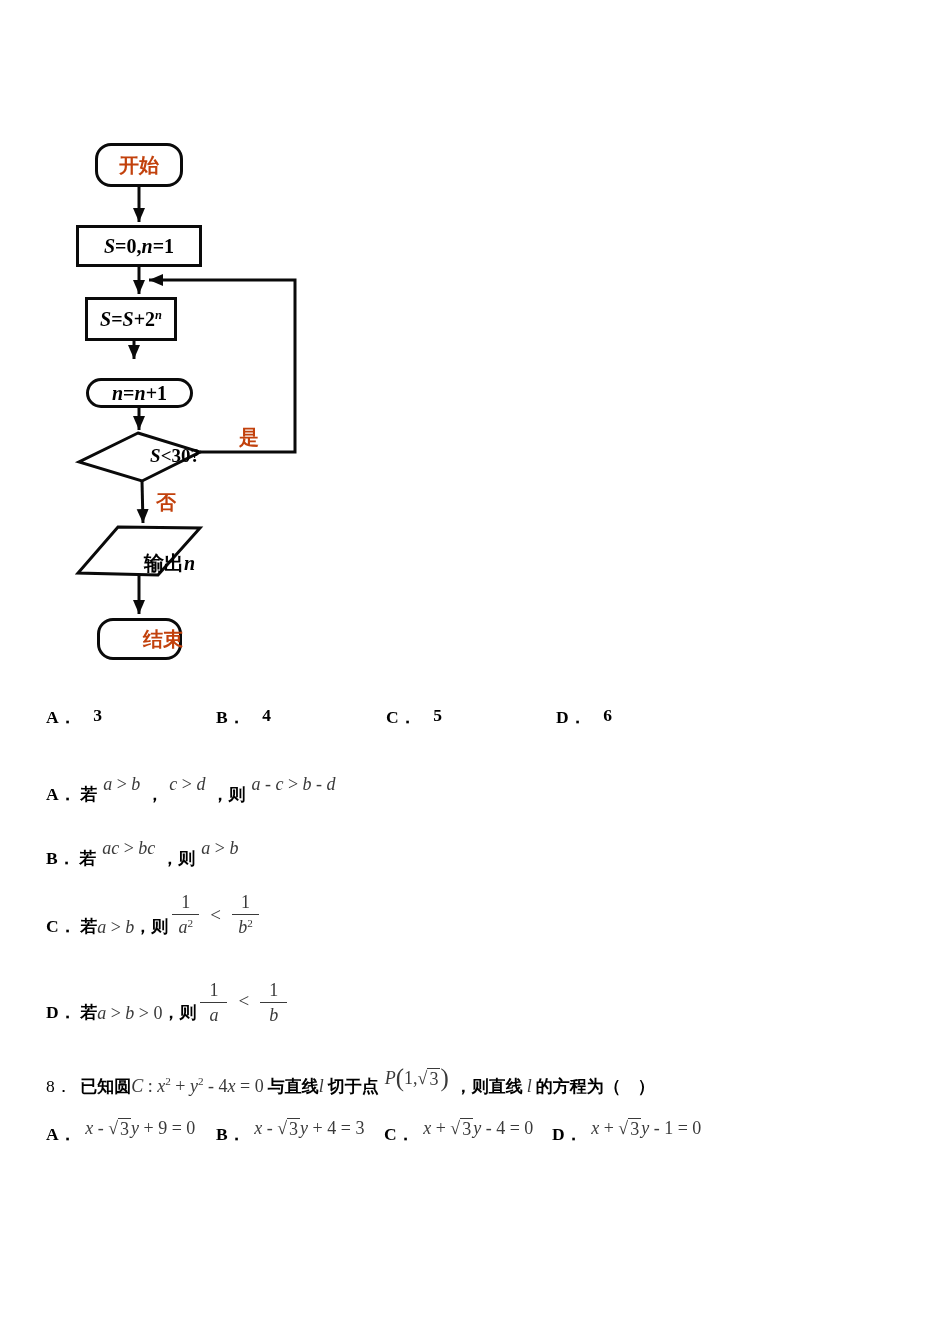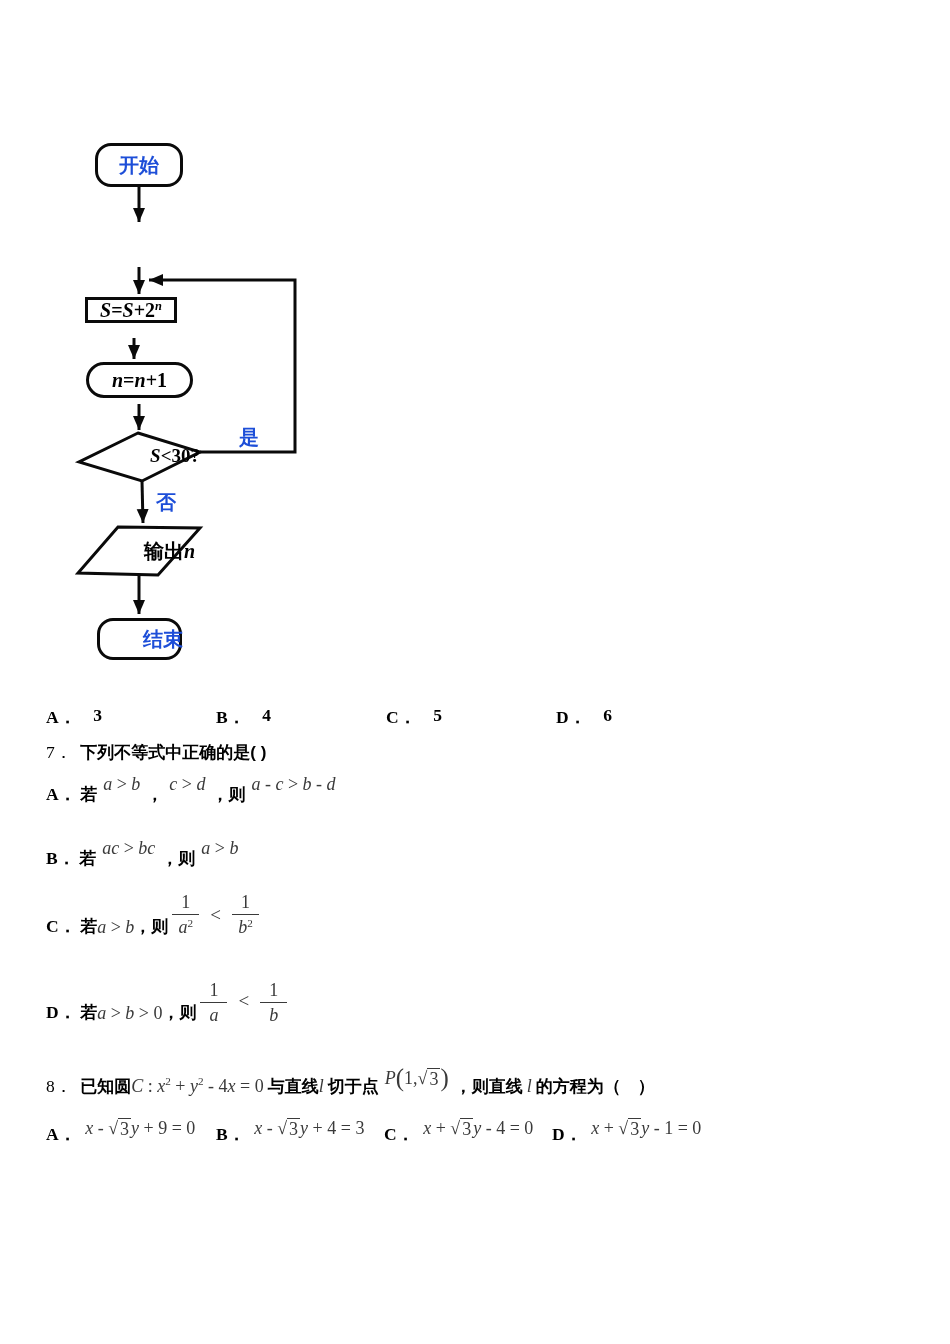--- a/index.html
+++ b/index.html
@@ -58,21 +58,21 @@
     box-sizing: border-box;
     display: flex;
     align-items: center;
     justify-content: center;
   }
   .fc .math { color: #000000; font-weight: 700; font-size: 20px; }
   .fc-cnlabel {
     position: absolute;
     font-family: "Liberation Sans", sans-serif;
     font-weight: 700;
-    color: #1d4ed8;
+    color: #c2410c;
     font-size: 20px;
     white-space: nowrap;
   }
   .fc-shape-label {
     position: absolute;
     text-align: right;
     white-space: nowrap;
   }
 
   
@@ -121,37 +121,40 @@
 
       <polygon points="83,295 145,314 87,343 24,324" fill="#ffffff" stroke="#0a0a0a" stroke-width="3"></polygon>
 
       <polygon points="63,389 145,390 103,437 23,435" fill="#ffffff" stroke="#0a0a0a" stroke-width="3"></polygon>
     </svg>
 
     <div class="fc-box" style="left:40px; top:5px; width:88px; height:44px; border-radius:16px;">
       <span class="fc-cnlabel" style="position:static;">开始</span>
     </div>
 
-
-    <div class="fc-box" style="left:30px; top:159px; width:92px; height:26px;">
+    <div class="fc-box" style="left:21px; top:87px; width:126px; height:42px;">
+      <span class="math"><span class="m-v">S</span><span class="m-o">=0,</span><span class="m-v">n</span><span class="m-o">=1</span></span>
+    </div>
+
+    <div class="fc-box" style="left:30px; top:159px; width:92px; height:44px;">
       <span class="math"><span class="m-v">S</span><span class="m-o">=</span><span class="m-v">S</span><span class="m-o">+2</span><span class="m-sv">n</span></span>
     </div>
 
-    <div class="fc-box" style="left:31px; top:224px; width:107px; height:36px;border-radius:20px;">
+    <div class="fc-box" style="left:31px; top:240px; width:107px; height:30px;border-radius:20px;">
       <span class="math"><span class="m-v">n</span><span class="m-o">=</span><span class="m-v">n</span><span class="m-o">+1</span></span>
     </div>
 
     <div class="fc-shape-label" style="left:24px; top:307px; width:121px;">
       <span class="math" style="font-size:19px;"><span class="m-v">S</span><span class="m-o">&lt;30?</span></span>
     </div>
 
     <div class="fc-cnlabel" style="left:184px; top:286px;">是</div>
     <div class="fc-cnlabel" style="left:101px; top:351px;">否</div>
 
-    <div class="fc-shape-label" style="left:28px; top:400px; width:112px;">
+    <div class="fc-shape-label" style="left:28px; top:412px; width:112px;">
       <span class="math"><span class="m-cn">输出</span><span class="m-v">n</span></span>
     </div>
 
     <div class="fc-box" style="left:42px; top:480px; width:85px; height:42px; border-radius:16px;">
       <span class="fc-cnlabel" style="position:static;margin-left:47px;">结束</span>
     </div>
   </div>
 
   <div class="qrow" style="left:0; top:705px; width:950px; height:28px;">
     <span class="q6item" style="left:46px;">
@@ -165,23 +168,20 @@
     <span class="q6item" style="left:386px;">
       <span class="olabel">C．</span>
         <span class="val">5</span>
     </span>
     <span class="q6item" style="left:556px;">
       <span class="olabel">D．</span>
         <span class="val">6</span>
     </span>
   </div>
 
-  <div class="qrow" style="left:46px; top:740px;">
-    <span class="qnum">7．</span><span class="cn">下列不等式中正确的是( )</span>
-  </div>
 
   <div class="qrow" style="left:46px; top:782px;">
     <span class="olabel">A．</span><span class="gap"></span><span class="cn">若</span><span class="math raise"><span class="m-v">a</span><span class="m-o"> &gt; </span><span class="m-v">b</span></span><span class="cn">，</span><span class="math raise"><span class="m-v">c</span><span class="m-o"> &gt; </span><span class="m-v">d</span></span><span class="cn">，则</span><span class="math raise"><span class="m-v">a</span><span class="m-o"> - </span><span class="m-v">c</span><span class="m-o"> &gt; </span><span class="m-v">b</span><span class="m-o"> - </span><span class="m-v">d</span></span>
   </div>
 
   <div class="qrow" style="left:46px; top:846px;">
     <span class="olabel">B．</span><span class="gap"></span><span class="cn">若</span><span class="math raise"><span class="m-v">ac</span><span class="m-o"> &gt; </span><span class="m-v">bc</span></span><span class="cn">，则</span><span class="math raise"><span class="m-v">a</span><span class="m-o"> &gt; </span><span class="m-v">b</span></span>
   </div>
 
   <div class="qrow frow" style="left:46px; top:893px;">

